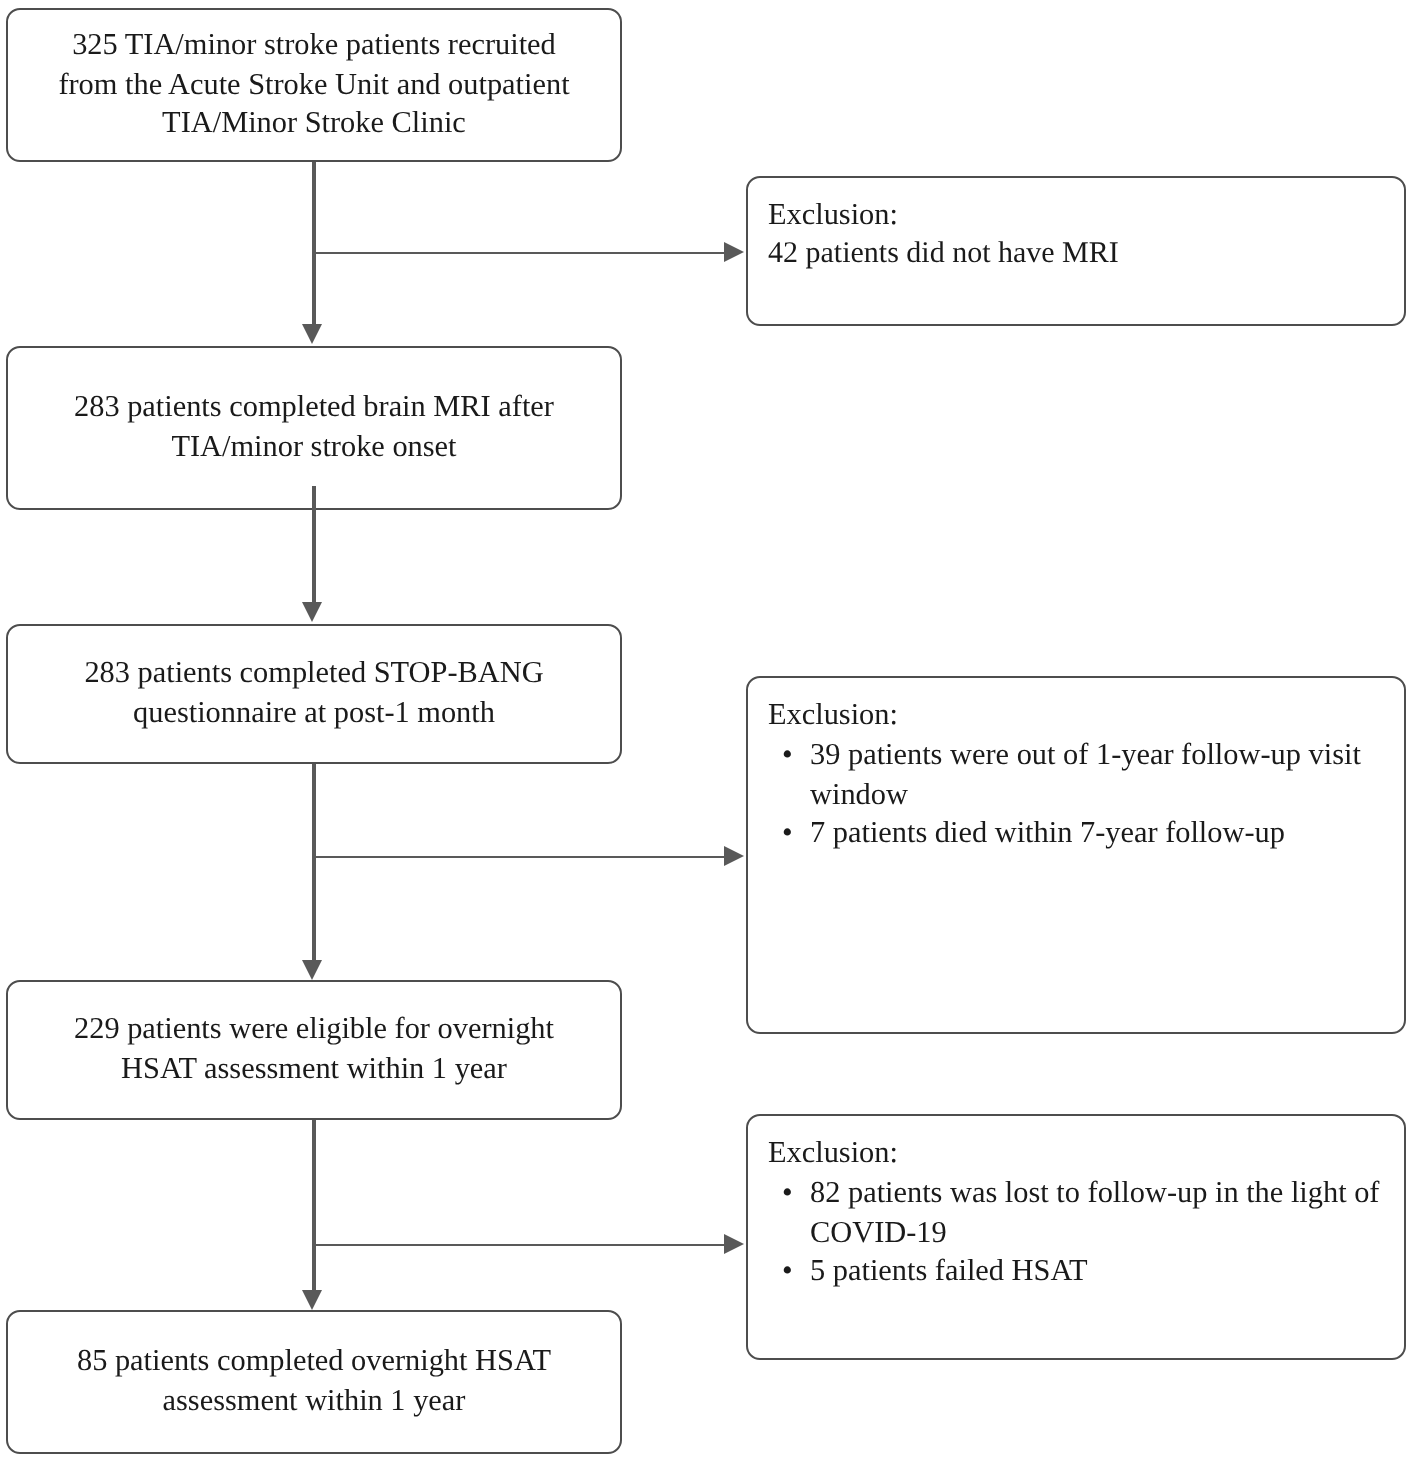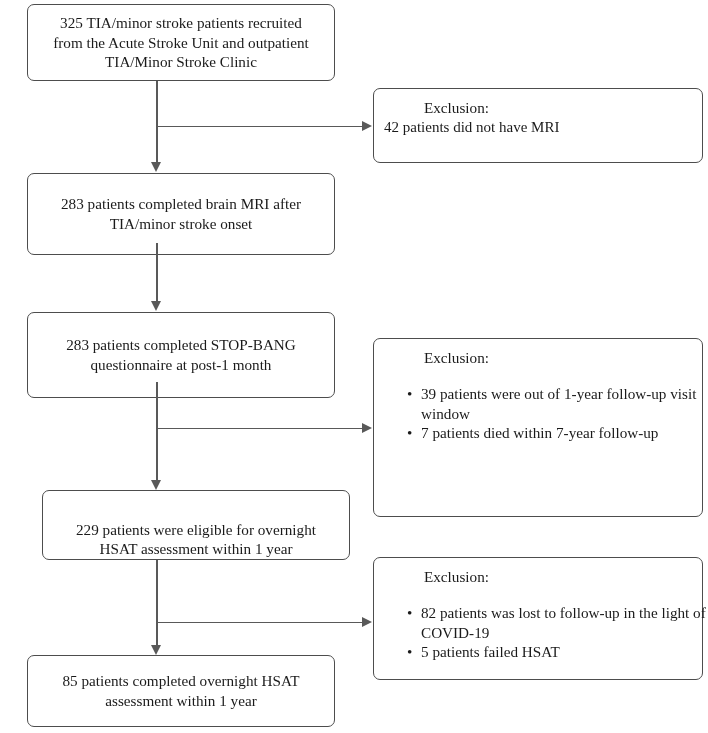--- a/index.html
+++ b/index.html
@@ -21,21 +21,20 @@
   }
   .node {
     position: absolute;
     box-sizing: border-box;
     border: 1.3px solid #4d4d4d;
     border-radius: 7px;
     background: #ffffff;
     display: flex;
     align-items: center;
     justify-content: center;
-    margin-left: 24px;
   }
   .node .node-text {
     font-size: 15.2px;
     line-height: 1.30;
     text-align: center;
     padding: 0 10px;
     white-space: pre-line;
   }
   .excl {
     position: absolute;
@@ -46,24 +45,23 @@
     padding: 9px 10px 6px 10px;
     display: flex;
     flex-direction: column;
     align-items: flex-start;
     justify-content: flex-start;
   }
   .excl-title {
     font-size: 15.2px;
     line-height: 1.30;
     text-align: right;
-    margin-left: 40px;
   }
   .excl-list {
-    margin: 16px;
+    margin: 0;
     padding: 0;
     list-style: none;
     width: 100%;
   }
   .excl-list li {
     font-size: 15.2px;
     line-height: 1.30;
     text-align: left;
     padding-left: 21px;
     position: relative;
@@ -116,26 +114,26 @@
     <div class="node-text">325 TIA/minor stroke patients recruited
 from the Acute Stroke Unit and outpatient
 TIA/Minor Stroke Clinic</div>
   </div>
 
   <div class="node" style="left:3px; top:173px; width:308px; height:82px;">
     <div class="node-text">283 patients completed brain MRI after
 TIA/minor stroke onset</div>
   </div>
 
-  <div class="node" style="left:3px; top:312px; width:308px; height:86px;">
+  <div class="node" style="left:3px; top:312px; width:308px; height:70px;">
     <div class="node-text">283 patients completed STOP-BANG
 questionnaire at post-1 month</div>
   </div>
 
-  <div class="node" style="left:18px; top:490px; width:308px; height:70px;align-items:flex-end;">
+  <div class="node" style="left:3px; top:490px; width:308px; height:70px;">
     <div class="node-text">229 patients were eligible for overnight
 HSAT assessment within 1 year</div>
   </div>
 
   <div class="node" style="left:3px; top:655px; width:308px; height:72px;">
     <div class="node-text">85 patients completed overnight HSAT
 assessment within 1 year</div>
   </div>
 
   <div class="excl" style="left:373px; top:88px; width:330px; height:75px;">

